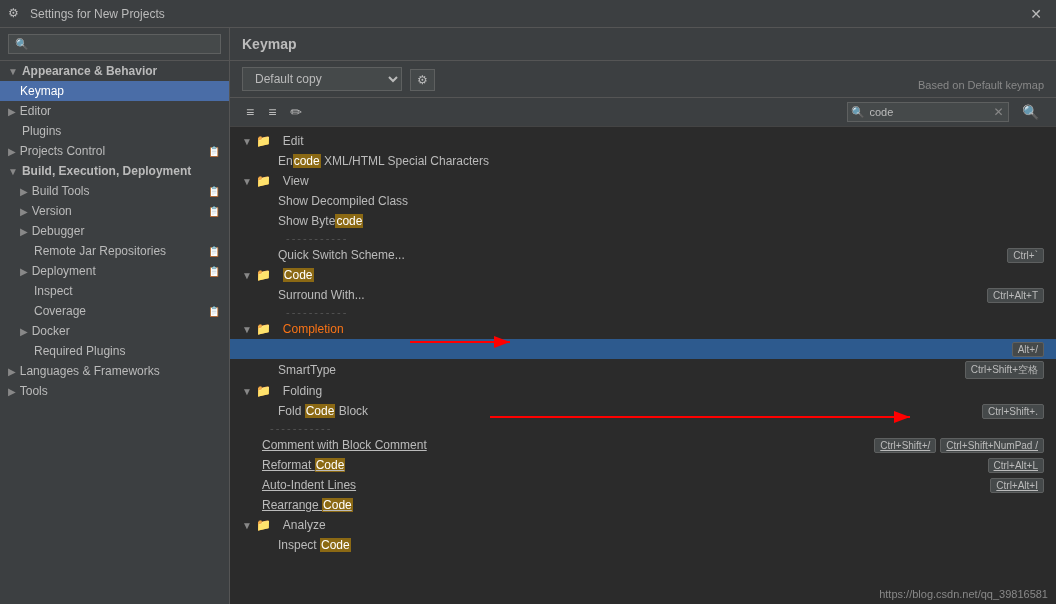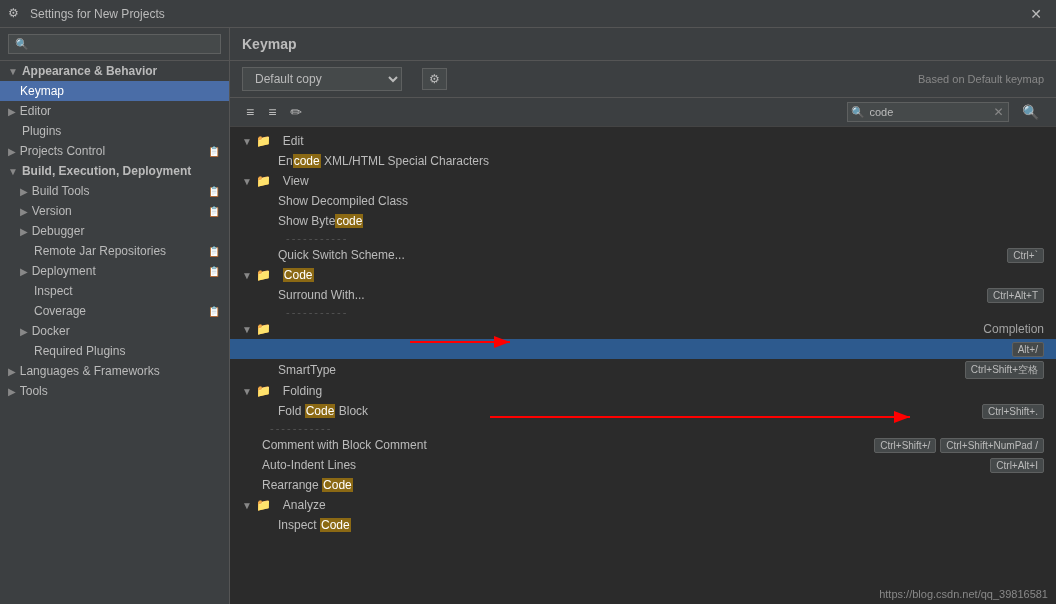--- a/index.html
+++ b/index.html
@@ -86,25 +86,25 @@
       padding: 8px 12px;
       border-bottom: 1px solid #555;
       background: #3c3f41;
       font-size: 14px;
       font-weight: bold;
       color: #bbb;
     }
 
     .keymap-toolbar {
       display: flex;
-      align-items: center;
+      align-items: flex-end;
       padding: 6px 12px;
       border-bottom: 1px solid #555;
       background: #3c3f41;
-      gap: 20px;
+      gap: 8px;
     }
 
     .keymap-select {
       background: #45494a;
       border: 1px solid #5e6060;
       color: #bbb;
       padding: 3px 8px;
       font-size: 12px;
       min-width: 160px;
       cursor: pointer;
@@ -197,21 +197,21 @@
       border-radius: 2px;
     }
 
     .separator-row {
       color: #555;
       padding: 1px 12px 1px 32px;
       font-size: 11px;
       letter-spacing: 2px;
     }
 
-    .indent-1 { padding-left: 24px; }
+    .indent-1 { padding-left: 24px; text-decoration: underline; }
     .indent-2 { padding-left: 40px; }
 
     .url-label {
       position: absolute;
       bottom: 4px;
       right: 8px;
       color: #888;
       font-size: 11px;
     }
 
@@ -387,21 +387,21 @@
         </div>
         <div class="keymap-row indent-2">
           <span class="row-label">Surround With...</span>
           <span class="shortcut-badge">Ctrl+Alt+T</span>
         </div>
         <div class="separator-row" style="padding-left:56px;">-----------</div>
 
         <div class="keymap-row" style="padding-left:12px;">
           <span class="tree-arrow">▼</span>
           <span class="folder-icon blue">📁</span>
-          <span class="row-label" style="color:#a3a3a3;text-align:right;">Completion</span>
+          <span class="row-label" style="color:#f97316;">Completion</span>
         </div>
         <div class="keymap-row indent-2 selected" style="background:#2d5a8e;">
           <span style="flex:1;"></span>
           <span class="shortcut-badge">Alt+/</span>
         </div>
         <div class="keymap-row indent-2">
           <span class="row-label">SmartType</span>
           <span class="shortcut-badge">Ctrl+Shift+空格</span>
         </div>
 
@@ -413,20 +413,24 @@
         <div class="keymap-row indent-2">
           <span class="row-label">Fold <span class="highlight">Code</span> Block</span>
           <span class="shortcut-badge">Ctrl+Shift+.</span>
         </div>
         <div class="separator-row" style="padding-left:40px;">-----------</div>
 
         <div class="keymap-row indent-1">
           <span class="row-label">Comment with Block Comment</span>
           <span class="shortcut-badge">Ctrl+Shift+/</span>
           <span class="shortcut-badge">Ctrl+Shift+NumPad /</span>
+        </div>
+        <div class="keymap-row indent-1">
+          <span class="row-label">Reformat <span class="highlight">Code</span></span>
+          <span class="shortcut-badge">Ctrl+Alt+L</span>
         </div>
         <div class="keymap-row indent-1">
           <span class="row-label">Auto-Indent Lines</span>
           <span class="shortcut-badge">Ctrl+Alt+I</span>
         </div>
         <div class="keymap-row indent-1">
           <span class="row-label">Rearrange <span class="highlight">Code</span></span>
         </div>
 
         <div class="keymap-row" style="padding-left:12px;">

